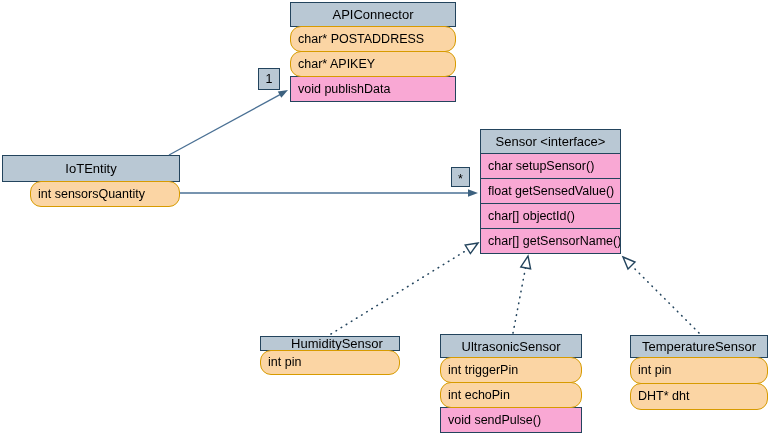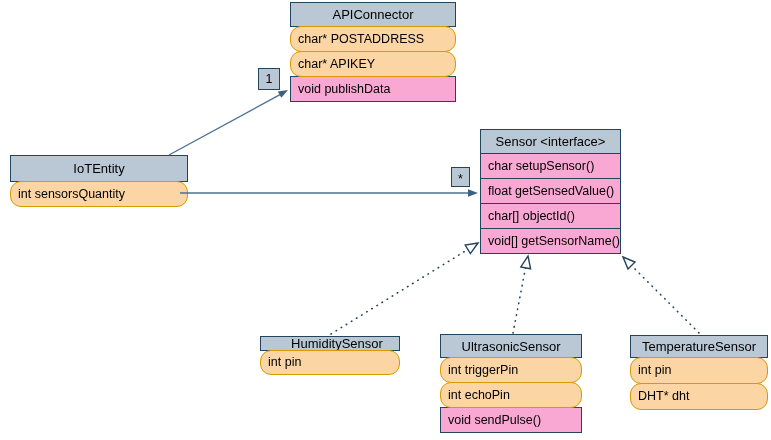--- a/index.html
+++ b/index.html
@@ -12,22 +12,22 @@
     box-sizing:border-box;display:flex;align-items:center;
     font-size:12.5px;line-height:1;padding:0 7px;margin-top:-1px;
     background:#b9c8d4;border:1px solid #23445d;white-space:nowrap;overflow:hidden;
   }
   .uml-head{justify-content:center;font-size:13px;margin-top:0;}
   .uml-row.attr{background:#fbd5a4;border-color:#d79b00;position:relative;z-index:2;border-radius:11px;}
   .uml-row.method{background:#f9a8d4;border-color:#23445d;}
   
   #cls-api{left:290px;top:2px;width:166px;}
   #cls-api .uml-head{height:25px;} #cls-api .uml-row{height:26px;}
-  #cls-iot{left:10px;top:155px;width:178px;}
-  #cls-iot .uml-head{height:27px;} #cls-iot .uml-row{height:26px;}
+  #cls-iot{left:2px;top:155px;width:178px;}
+  #cls-iot .uml-head{height:27px;} #cls-iot .uml-row{height:26px;margin-left:28px;}
   #cls-sensor{left:480px;top:129px;width:141px;}
   #cls-sensor .uml-head{height:25px;} #cls-sensor .uml-row{height:26px;}
   #cls-humidity{left:260px;top:336px;width:140px;}
   #cls-humidity .uml-head{height:15px;padding-left:21px;} #cls-humidity .uml-row{height:25px;}
   #cls-ultrasonic{left:440px;top:334px;width:142px;}
   #cls-ultrasonic .uml-head{height:24px;} #cls-ultrasonic .uml-row{height:26px;}
   #cls-temperature{left:630px;top:335px;width:138px;text-align:center;}
   #cls-temperature .uml-head{height:23px;} #cls-temperature .uml-row{height:27px;}
   
   .mult{
@@ -53,21 +53,21 @@
   <div class="uml-class" id="cls-iot">
     <div class="uml-head">IoTEntity</div>
     <div class="uml-row attr">int sensorsQuantity</div>
   </div>
 
   <div class="uml-class" id="cls-sensor">
     <div class="uml-head">Sensor &lt;interface&gt;</div>
     <div class="uml-row method">char setupSensor()</div>
     <div class="uml-row method">float getSensedValue()</div>
     <div class="uml-row method">char[] objectId()</div>
-    <div class="uml-row method">void[] getSensorName()</div>
+    <div class="uml-row method">char[] getSensorName()</div>
   </div>
 
   <div class="uml-class" id="cls-humidity">
     <div class="uml-head">HumiditySensor</div>
     <div class="uml-row attr">int pin</div>
   </div>
 
   <div class="uml-class" id="cls-ultrasonic">
     <div class="uml-head">UltrasonicSensor</div>
     <div class="uml-row attr">int triggerPin</div>

